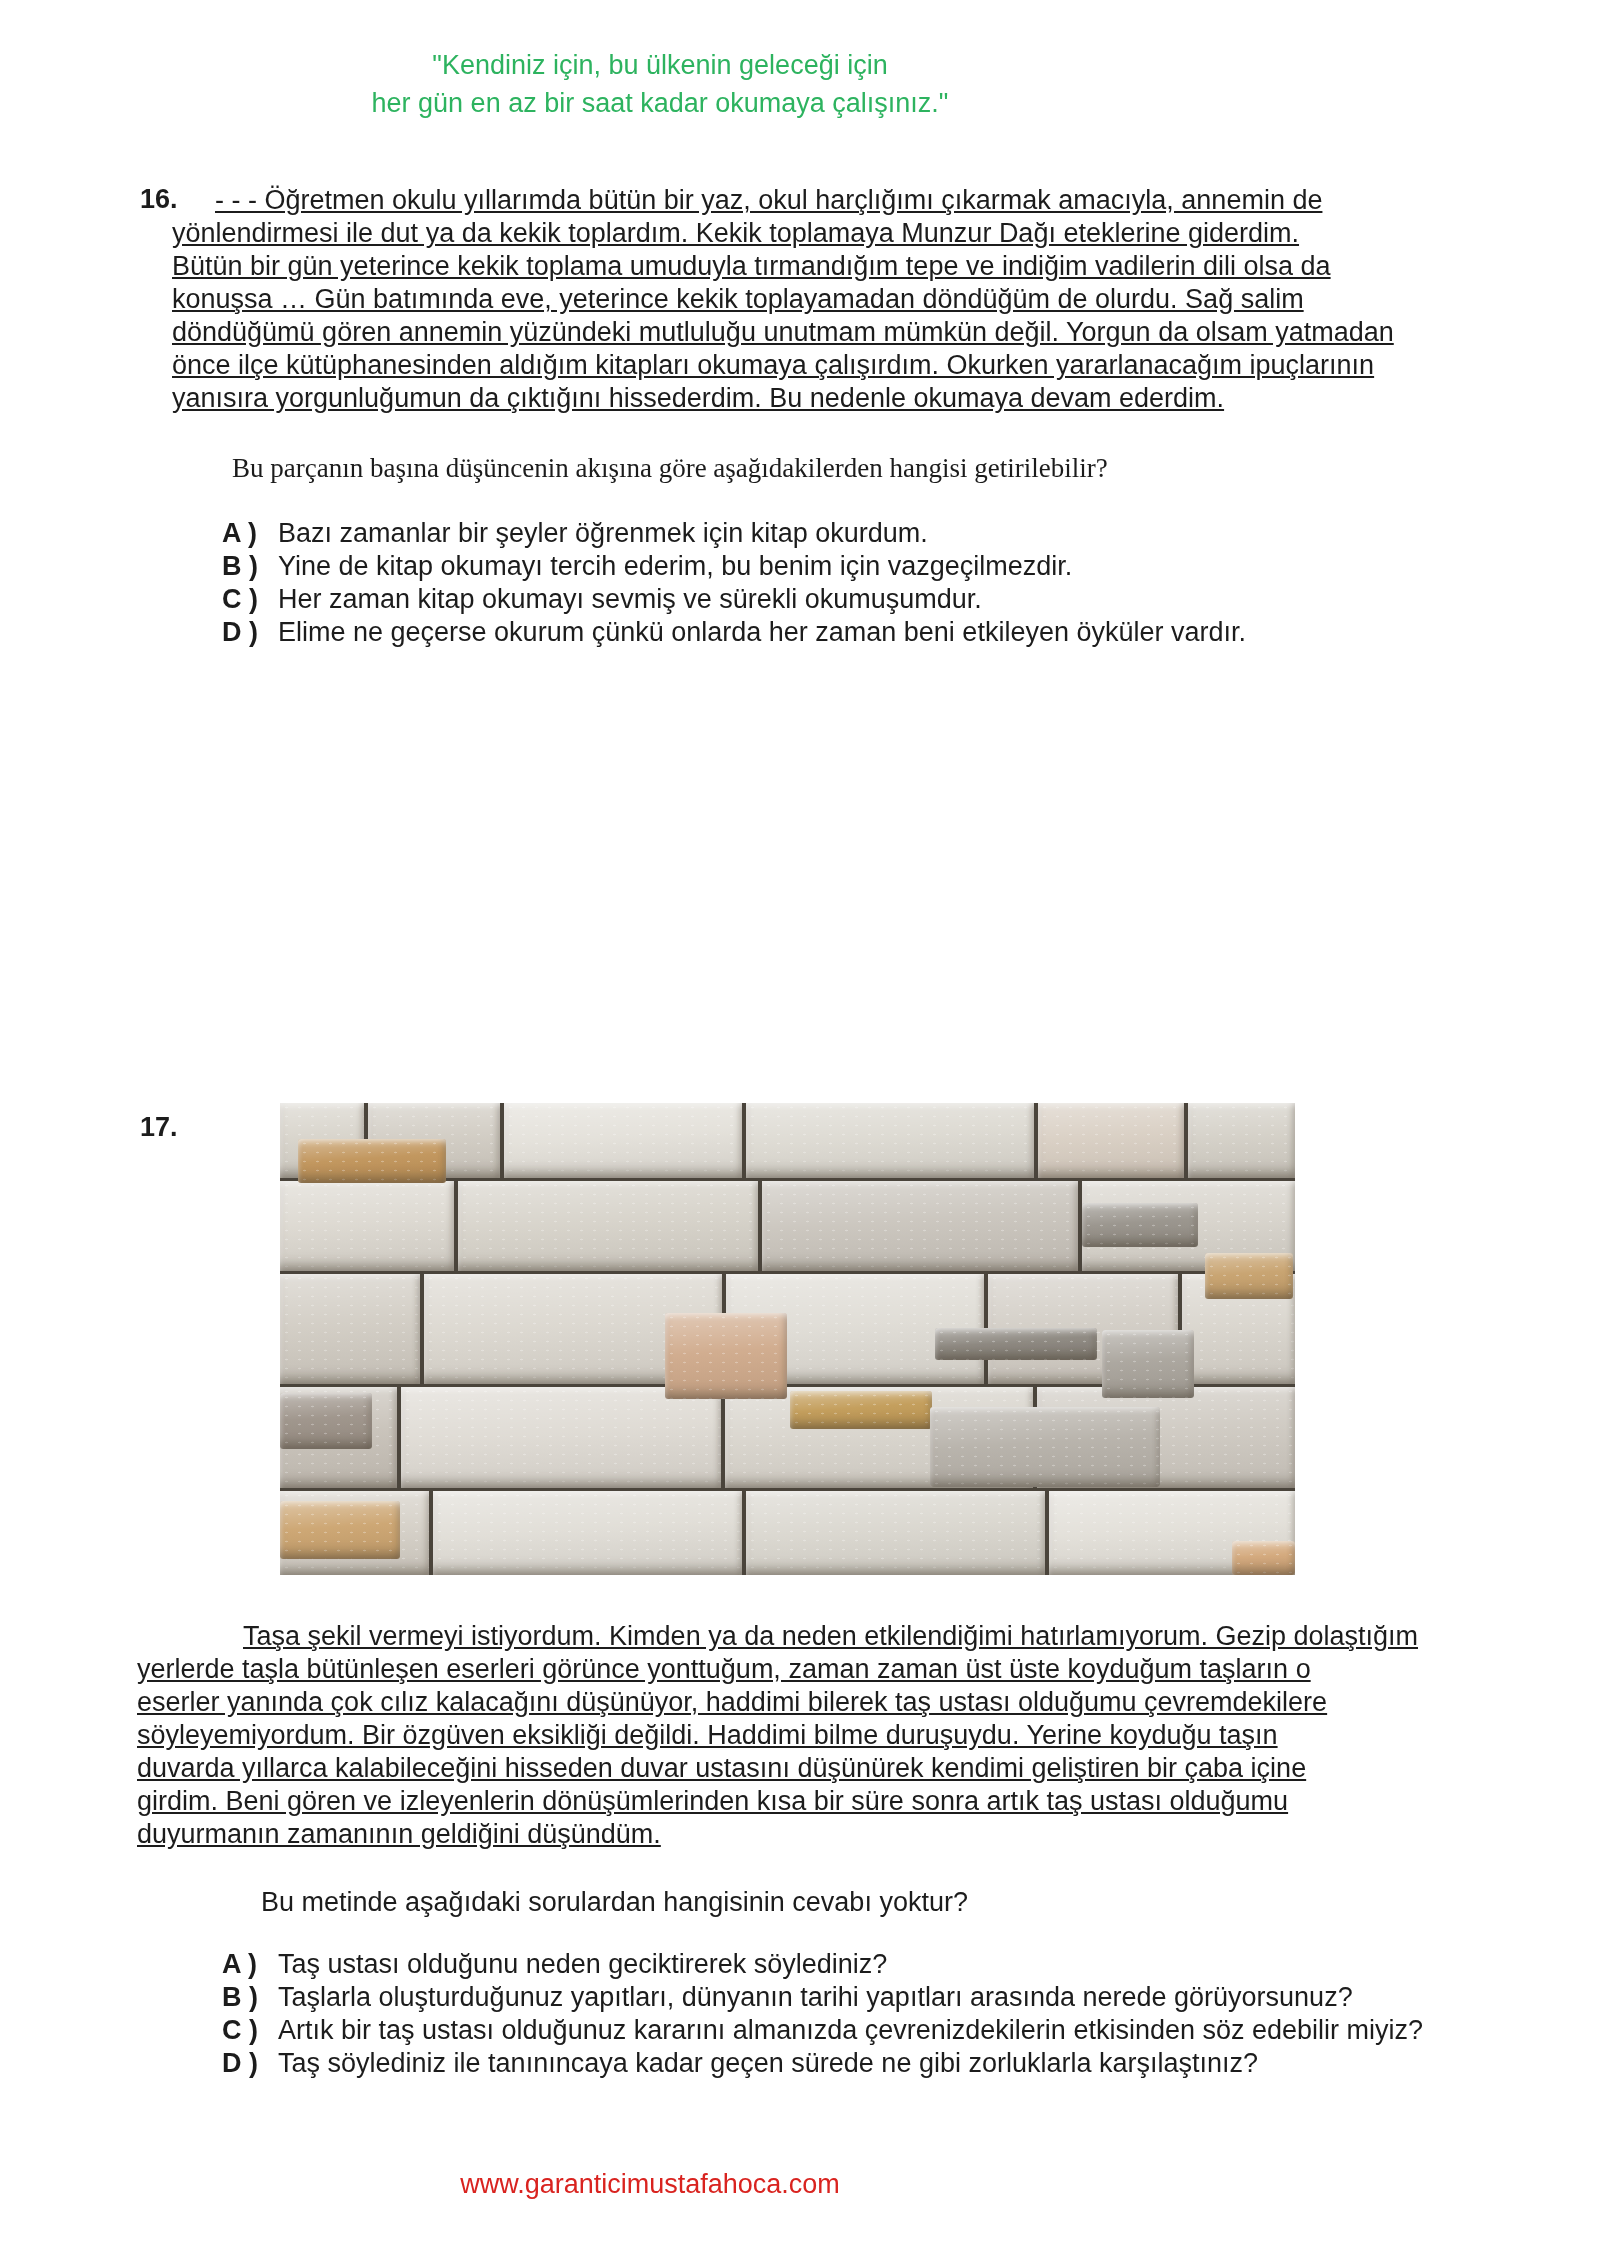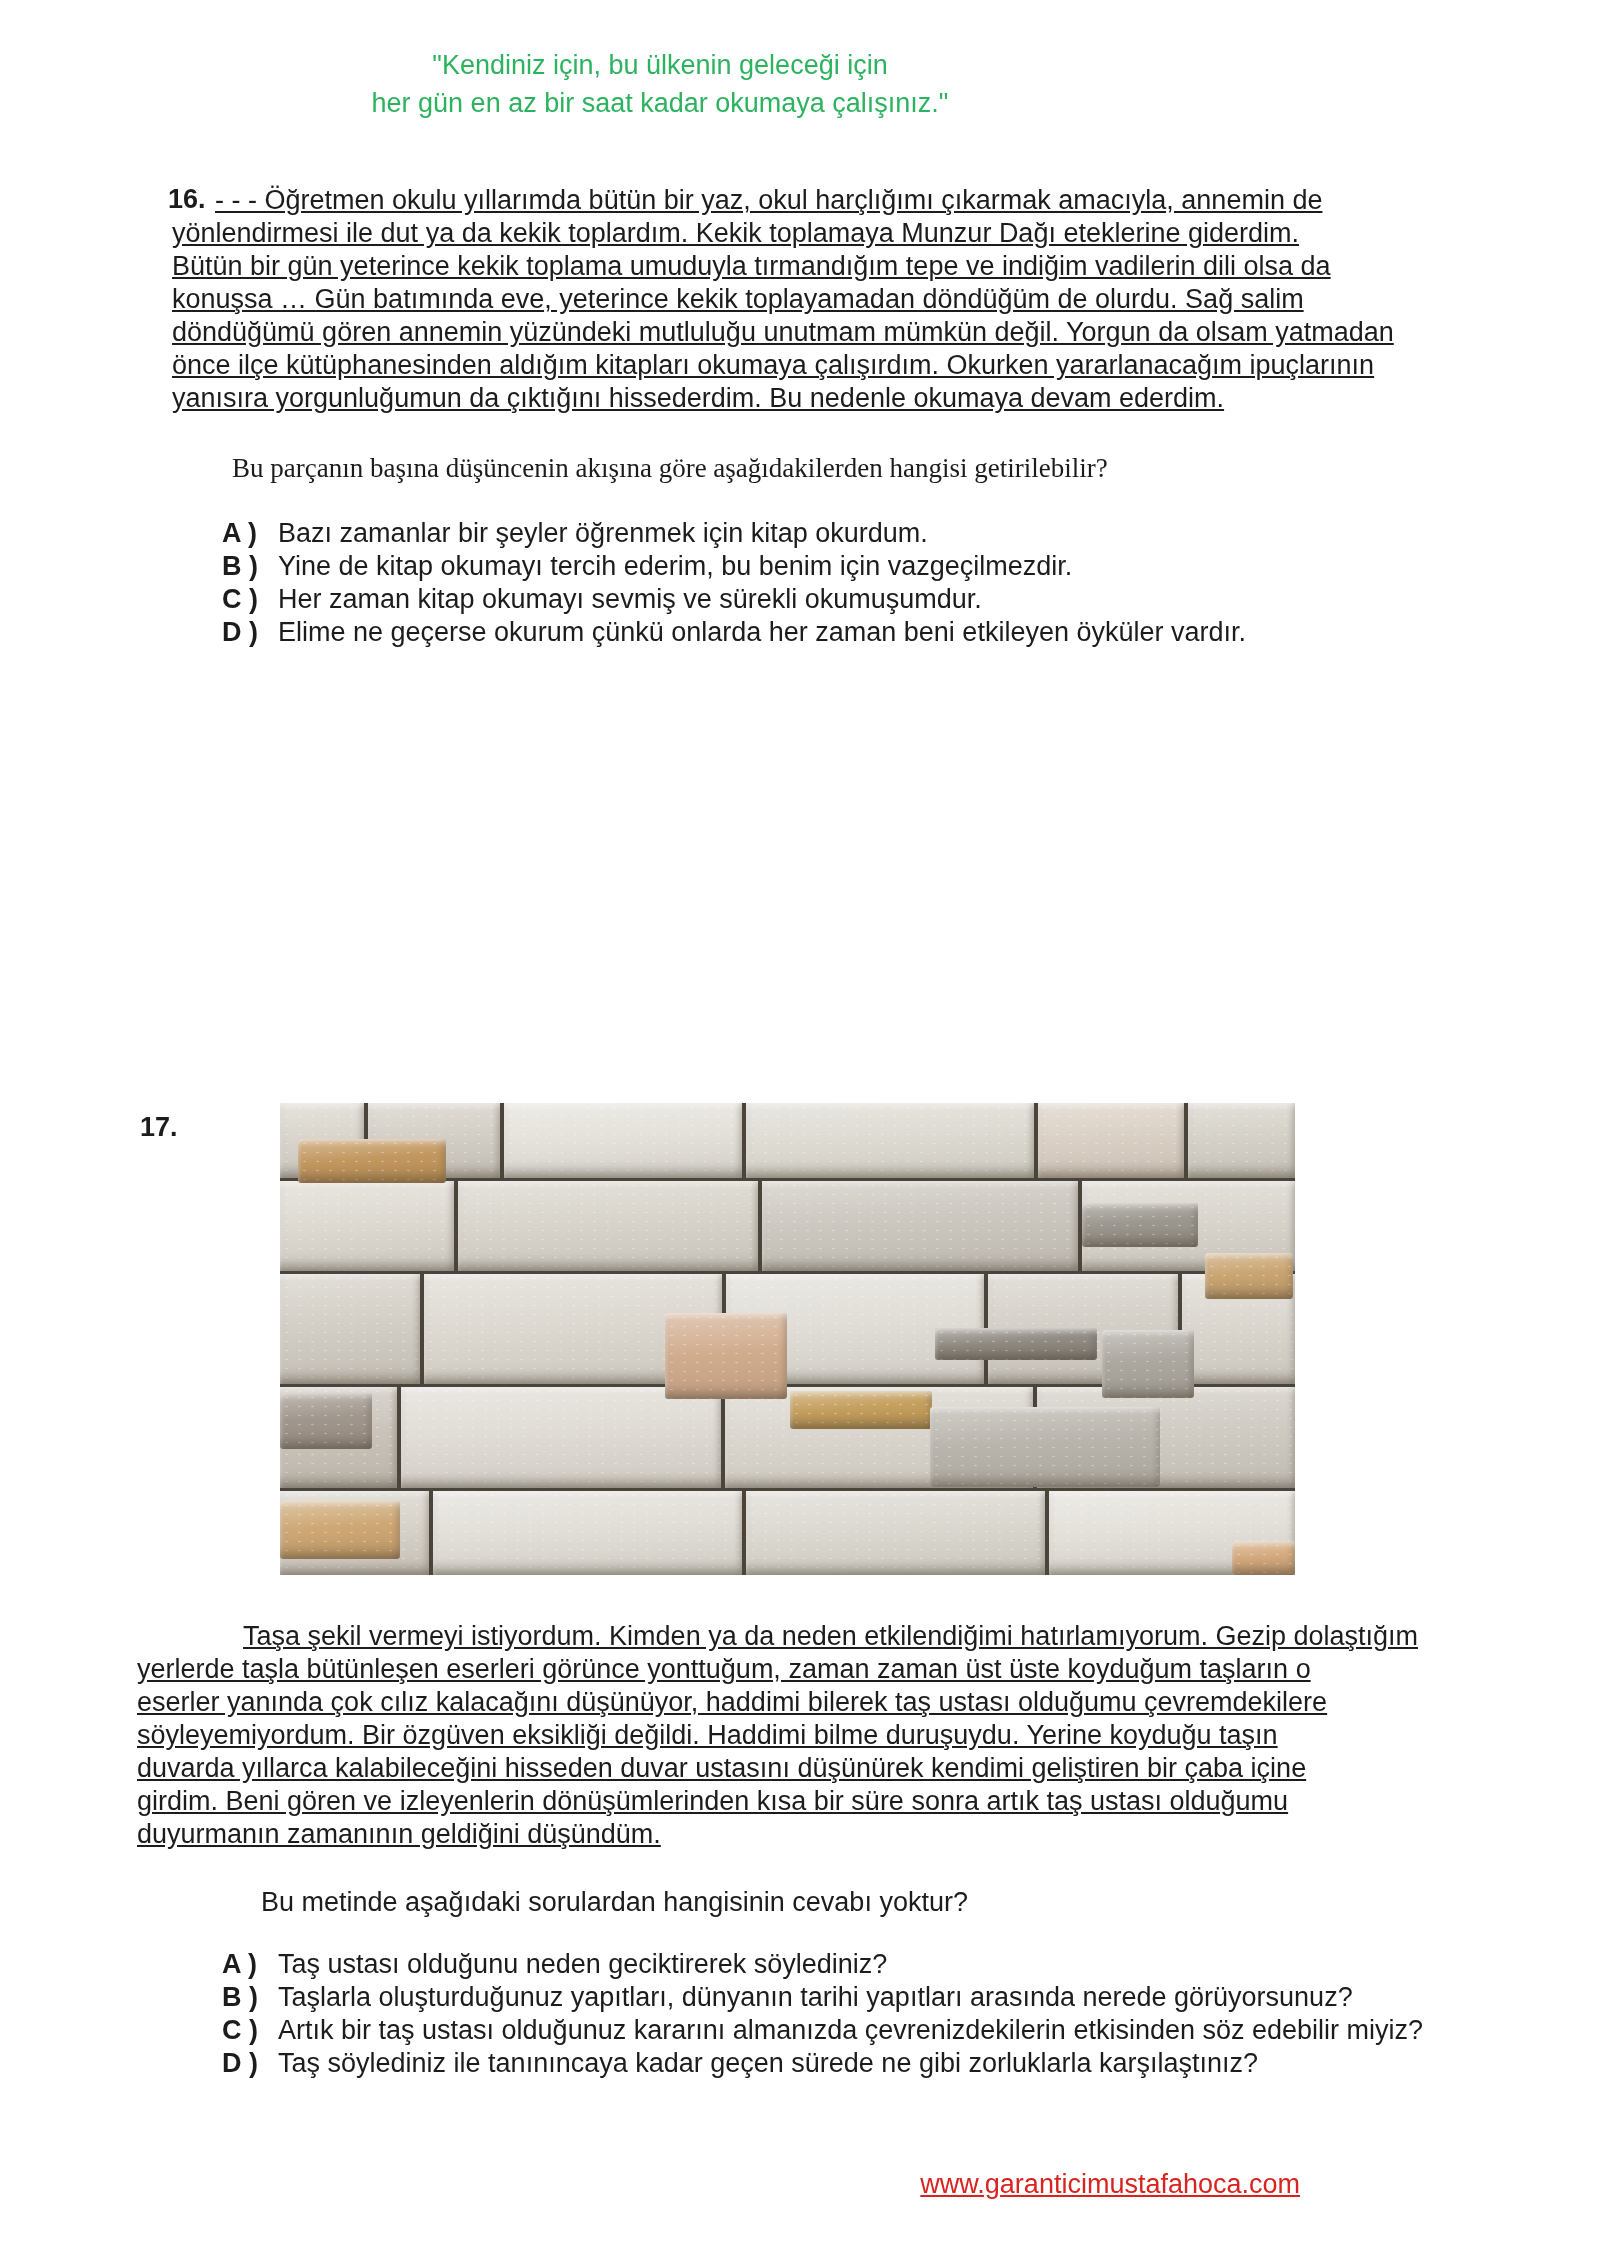--- a/index.html
+++ b/index.html
@@ -71,36 +71,35 @@
       inset 0 5px 6px -3px rgba(255,255,255,0.65),
       inset 0 -11px 12px -6px rgba(70,60,45,0.50),
       inset 4px 0 6px -4px rgba(255,255,255,0.45),
       inset -5px 0 7px -4px rgba(70,60,45,0.35);
   }
   .stone.accent{border-radius:3px;}
   .footer-url{
     position:absolute;
     left:0; top:2168px;
     width:1300px;
-    text-align:right;
+    text-align:center;
     font-size:27px;
     line-height:32px;
-    text-decoration:underline;
   }
 </style>
 </head>
 <body>
 
 <div class="page">
 
   <div class="header-quote" style="color: rgb(45, 179, 95);">"Kendiniz için, bu ülkenin geleceği için
 her gün en az bir saat kadar okumaya çalışınız."</div>
 
   <section>
-    <div class="qnum" style="left:140px; top:184px;margin-left:28px;">16.</div>
+    <div class="qnum" style="left:140px; top:184px;">16.</div>
     <div class="passage" style="left:172px; top:184px; width:1300px; text-indent:43px;">- - - Öğretmen okulu yıllarımda bütün bir yaz, okul harçlığımı çıkarmak amacıyla, annemin de
 yönlendirmesi ile dut ya da kekik toplardım. Kekik toplamaya Munzur Dağı eteklerine giderdim.
 Bütün bir gün yeterince kekik toplama umuduyla tırmandığım tepe ve indiğim vadilerin dili olsa da
 konuşsa … Gün batımında eve, yeterince kekik toplayamadan döndüğüm de olurdu. Sağ salim
 döndüğümü gören annemin yüzündeki mutluluğu unutmam mümkün değil. Yorgun da olsam yatmadan
 önce ilçe kütüphanesinden aldığım kitapları okumaya çalışırdım. Okurken yararlanacağım ipuçlarının
 yanısıra yorgunluğumun da çıktığını hissederdim. Bu nedenle okumaya devam ederdim.</div>
     <div class="stem" style="left:232px; top:452px; width:1250px;font-family:Liberation Serif, serif;">Bu parçanın başına düşüncenin akışına göre aşağıdakilerden hangisi getirilebilir?</div>
     <div class="options" style="left:222px; top:517px; width:1290px;">
       <div class="option">

